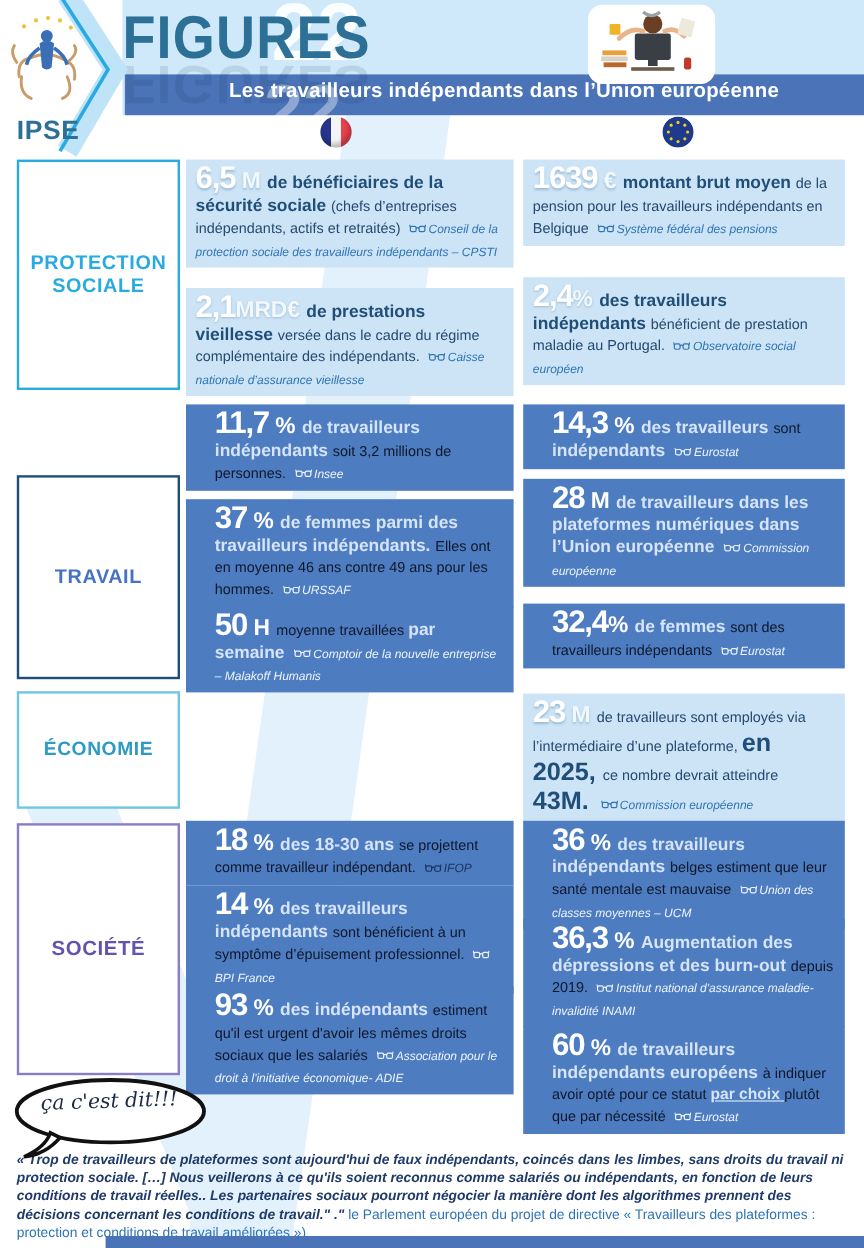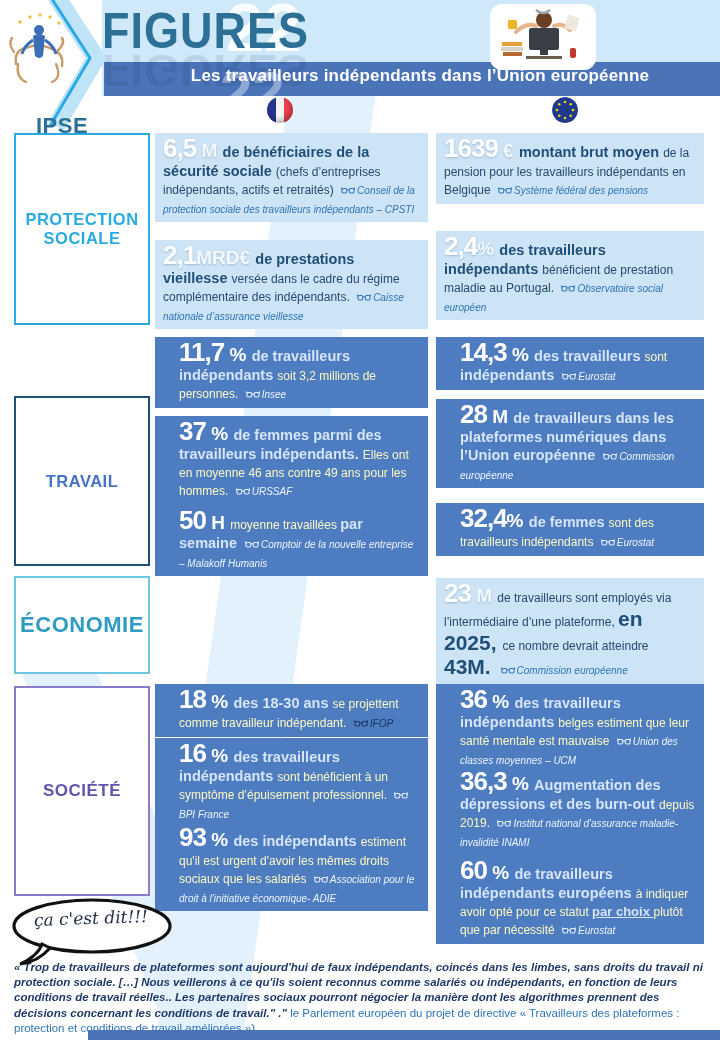--- a/index.html
+++ b/index.html
@@ -15,22 +15,22 @@
   #figures-title{left:102px;top:2px;font-size:45px;font-weight:bold;color:#2d7096;
       letter-spacing:1px;z-index:3;transform:scaleY(1.12);transform-origin:top left;}
   #figures-reflection{left:102px;top:96px;font-size:45px;font-weight:bold;color:#123a52;
       letter-spacing:1px;z-index:3;transform:scaleY(-1.0);transform-origin:top left;opacity:.12;}
   #issue-number{left:226px;top:-12px;font-size:68px;font-weight:bold;
       color:rgba(255,255,255,.92);z-index:2;}
   #issue-number-ghost{left:220px;top:58px;font-size:58px;font-weight:bold;
       color:rgba(255,255,255,.38);z-index:3;}
   #logo-panel{left:0;top:0;width:102px;height:132px;background:#ffffff;z-index:5;}
   #logo-chevron{left:48px;top:-4px;z-index:6;}
-  #ipse-text{left:14px;top:113px;font-size:22px;font-weight:bold;color:#2d7096;z-index:7;
-      letter-spacing:.5px;margin-left:22px;}
+  #ipse-text{left:14px;top:96px;font-size:22px;font-weight:bold;color:#2d7096;z-index:7;
+      letter-spacing:.5px;}
   #europa-illo{left:6px;top:12px;z-index:6;}
   #worker-card{left:490px;top:4px;width:106px;height:66px;background:#ffffff;
       border-radius:12px;z-index:4;}
   #worker-illo{left:496px;top:8px;z-index:5;}
   .flag{width:26px;height:26px;border-radius:50%;z-index:4;box-shadow:inset -2px -3px 4px rgba(0,0,0,.25);}
   #flag-fr{left:267px;top:97px;background:linear-gradient(90deg,#26348b 0 34%,#f4f4f4 34% 66%,#e9414e 66% 100%);}
   #flag-eu{left:552px;top:97px;}
 
   
   .wm{background:#e2f1fc;z-index:0;}
@@ -38,37 +38,37 @@
   #wm2{left:96px;top:640px;width:70px;height:420px;transform:rotate(-22deg);}
 
   
   .section-box{background:#ffffff;z-index:2;display:flex;align-items:center;justify-content:center;
       text-align:center;font-weight:bold;letter-spacing:.5px;box-sizing:border-box;}
   #sec-protection{left:14px;top:133px;width:136px;height:192px;border:2px solid #29abe2;
       color:#29abe2;font-size:16.5px;}
   #sec-travail{left:14px;top:396px;width:136px;height:170px;border:2px solid #1f4e79;
       color:#4472c4;font-size:16.5px;}
   #sec-economie{left:14px;top:576px;width:136px;height:98px;border:2px solid #6fc6e2;
-      color:#2e9bc0;font-size:22px;}
+      color:#2e9bc0;font-size:16px;}
   #sec-societe{left:14px;top:686px;width:136px;height:210px;border:2px solid #8a7cc9;
       color:#6153ae;font-size:17px;}
 
   
   .box{z-index:1;box-sizing:border-box;padding:3px 8px 5px;line-height:1.14;}
   .box.light{background:#cde4f6;}
   .box.dark{background:#4d7cc1;padding-left:24px;}
   .r-num{font-weight:bold;font-size:26px;line-height:.95;color:#ffffff;letter-spacing:-1px;}
   .box.light .r-num{text-shadow:0 1px 2px rgba(31,78,121,.28);}
   .r-unit{font-weight:bold;font-size:19px;color:#ffffff;}
   .box.light .r-unit{color:#f2f8fd;text-shadow:0 1px 2px rgba(31,78,121,.25);}
   .r-bold{font-weight:bold;font-size:14.5px;}
   .box.dark .r-bold{color:#d6e4f7;}
   .box.light .r-bold{color:#1f4e79;}
   .r-plain{font-size:12px;}
-  .box.dark .r-plain{color:#fef9c3;}
+  .box.dark .r-plain{color:#0f172a;}
   .box.light .r-plain{color:#25496f;}
   .r-big{font-weight:bold;font-size:21px;color:#1f4e79;}
   .r-underline{font-weight:bold;font-size:13px;color:#d6e4f7;text-decoration:underline;cursor:pointer;}
   .r-source,.r-source2{font-style:italic;font-size:10px;}
   .box.dark .r-source{color:#edf4fc;}
   .box.light .r-source{color:#2e74b5;}
   .r-source2{color:#16355e;}
   .src-icon{display:inline-block;margin:0 2px 0 4px;vertical-align:-1px;}
   .src-icon svg{display:inline-block;}
   .box.dark .src-icon{color:#edf4fc;}
@@ -217,21 +217,21 @@
           <path d="M9 6 Q11 4.5 13 6 M1.5 5 L0.5 1.5 M20.5 5 L21.5 1.5"></path>
         </g>
       </svg></span><span class="r-source">Comptoir de la nouvelle entreprise – Malakoff Humanis</span></div>
 <div class="abs box dark" id="bL5"><span class="r-num">18</span><span class="r-unit"> % </span><span class="r-bold">des 18-30 ans </span><span class="r-plain">se projettent comme travailleur indépendant. </span><span class="src-icon" style="color: rgb(22, 53, 94);"><svg width="14" height="9" viewBox="0 0 22 13">
         <g fill="none" stroke="currentColor" stroke-width="1.6">
           <rect x="1.5" y="3.5" width="7.5" height="7" rx="2"></rect>
           <rect x="13" y="3.5" width="7.5" height="7" rx="2"></rect>
           <path d="M9 6 Q11 4.5 13 6 M1.5 5 L0.5 1.5 M20.5 5 L21.5 1.5"></path>
         </g>
       </svg></span><span class="r-source2">IFOP</span></div>
-<div class="abs box dark" id="bL6"><span class="r-num">16</span><span class="r-unit"> % </span><span class="r-bold">des travailleurs indépendants </span><span class="r-plain">sont bénéficient à un symptôme d’épuisement professionnel. </span><span class="src-icon"><svg width="14" height="9" viewBox="0 0 22 13">
+<div class="abs box dark" id="bL6"><span class="r-num">14</span><span class="r-unit"> % </span><span class="r-bold">des travailleurs indépendants </span><span class="r-plain">sont bénéficient à un symptôme d’épuisement professionnel. </span><span class="src-icon"><svg width="14" height="9" viewBox="0 0 22 13">
         <g fill="none" stroke="currentColor" stroke-width="1.6">
           <rect x="1.5" y="3.5" width="7.5" height="7" rx="2"></rect>
           <rect x="13" y="3.5" width="7.5" height="7" rx="2"></rect>
           <path d="M9 6 Q11 4.5 13 6 M1.5 5 L0.5 1.5 M20.5 5 L21.5 1.5"></path>
         </g>
       </svg></span><span class="r-source">BPI France</span></div>
 <div class="abs box dark" id="bL7"><span class="r-num">93</span><span class="r-unit"> % </span><span class="r-bold">des indépendants </span><span class="r-plain">estiment qu'il est urgent d'avoir les mêmes droits sociaux que les salariés </span><span class="src-icon"><svg width="14" height="9" viewBox="0 0 22 13">
         <g fill="none" stroke="currentColor" stroke-width="1.6">
           <rect x="1.5" y="3.5" width="7.5" height="7" rx="2"></rect>
           <rect x="13" y="3.5" width="7.5" height="7" rx="2"></rect>

